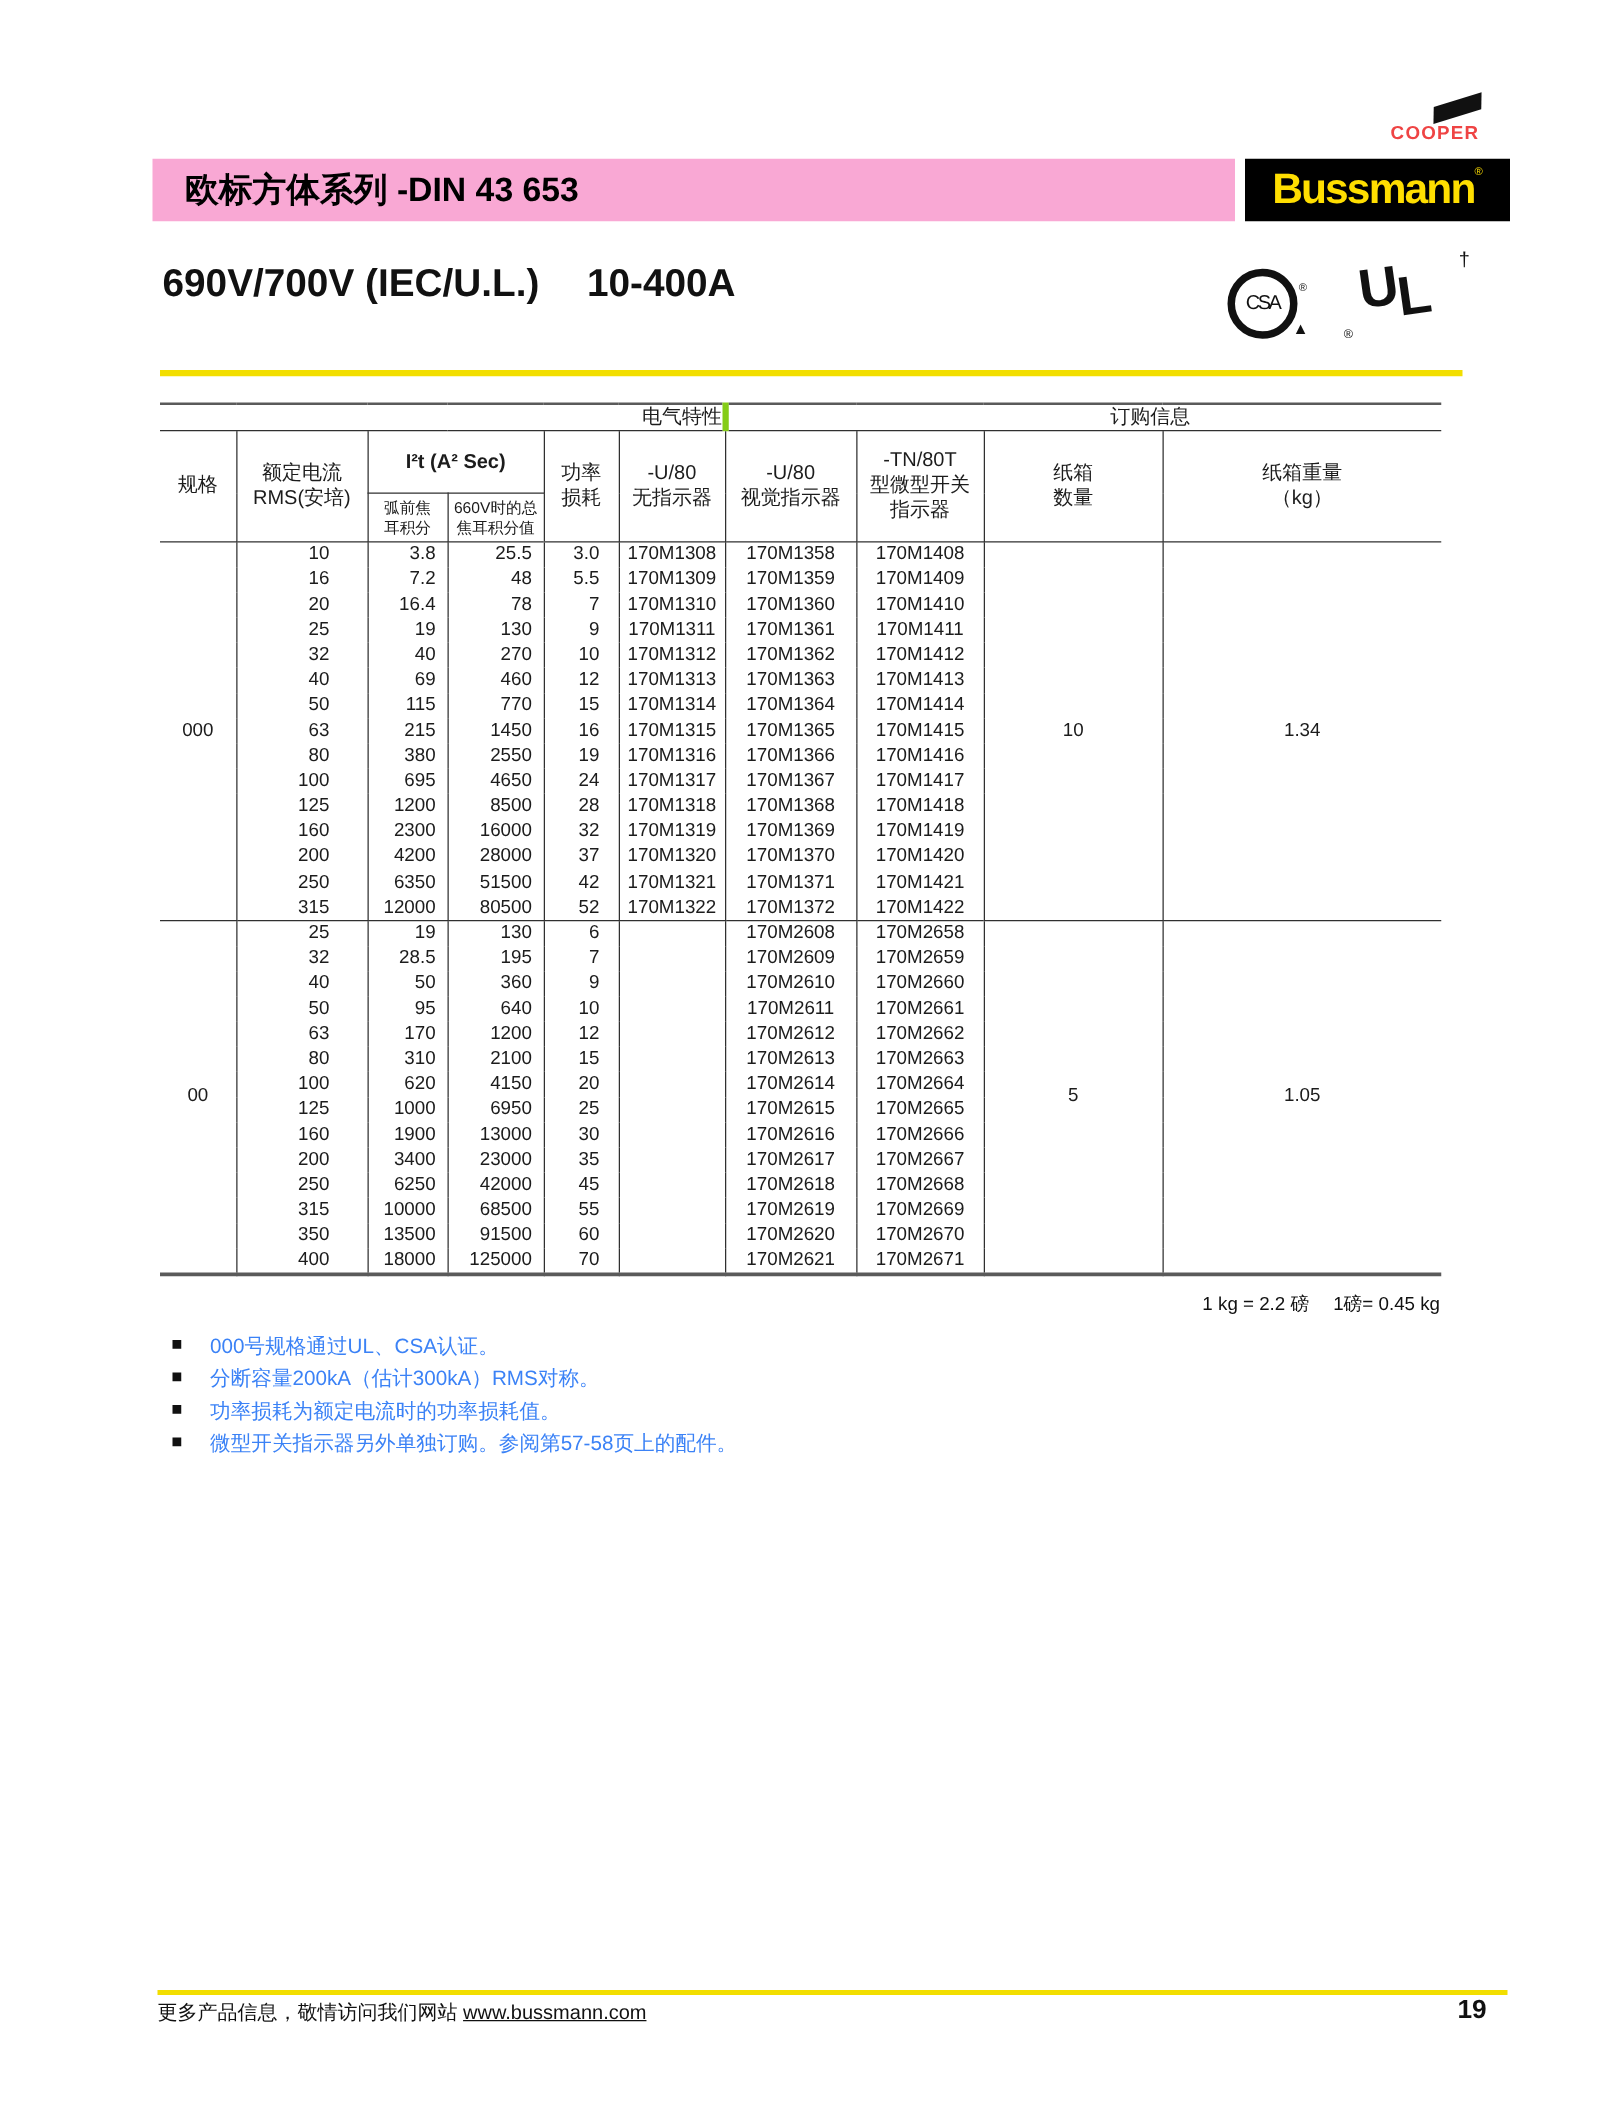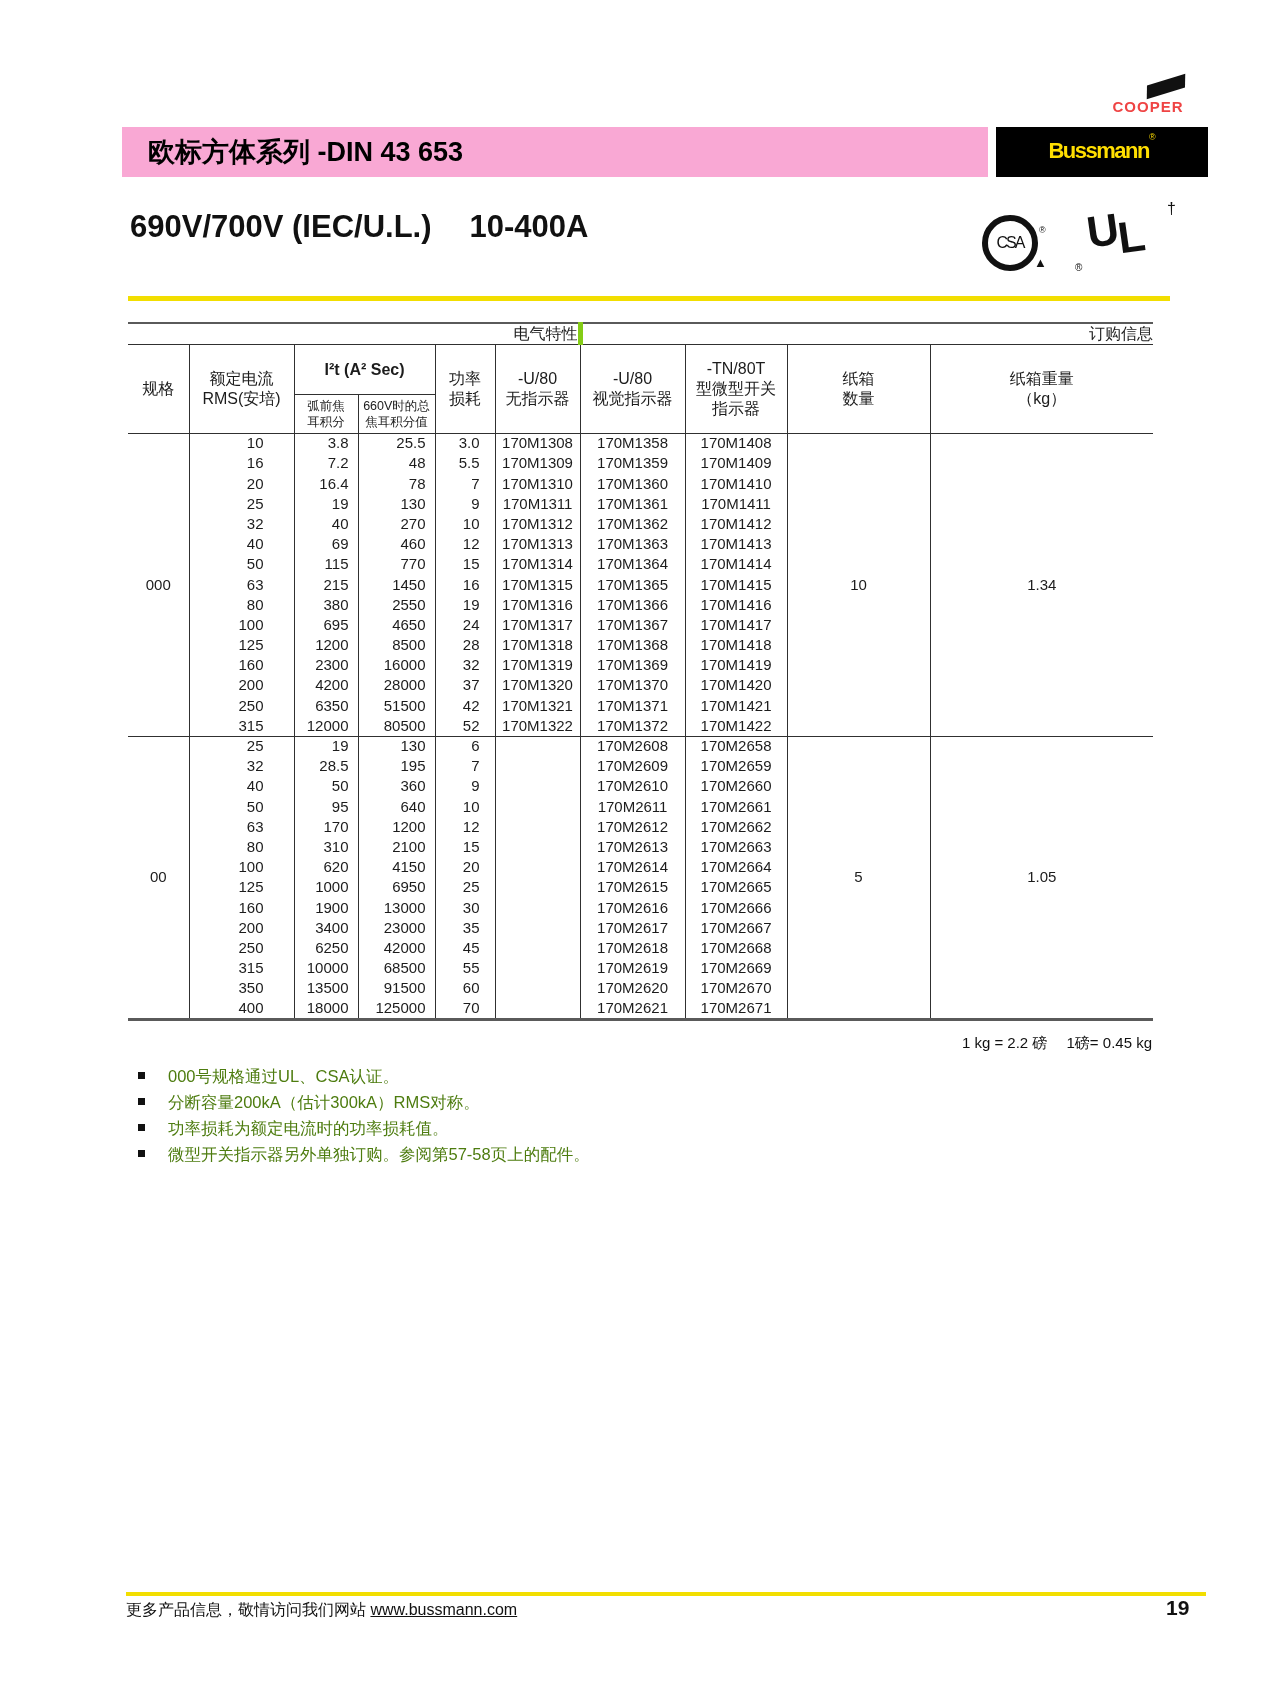--- a/index.html
+++ b/index.html
@@ -9,21 +9,21 @@
   
   #cooper{position:absolute;left:1088px;top:82px;width:120px;text-align:center;}
   #cooper .flag{position:absolute;left:58px;top:-2px;width:40px;height:13px;background:#111;
                 transform:rotate(-17deg) skewX(-18deg);}
   #cooper .cooper-text{display:inline-block;margin-top:16px;font-size:15px;font-weight:bold;
                 letter-spacing:1px;color:#ef4444;}
   #series-bar{position:absolute;left:122px;top:127px;width:866px;height:50px;background:#f9a8d4;}
   #series-bar span{display:block;padding-left:26px;line-height:50px;font-size:27px;font-weight:bold;color:#000;}
   #bussmann-box{position:absolute;left:996px;top:127px;width:212px;height:50px;background:#000;
                 text-align:center;}
-  #bussmann-box .wordmark{font-size:22px;font-weight:800;letter-spacing:-1.5px;color:#FFDE00;line-height:48px;}
+  #bussmann-box .wordmark{font-size:34px;font-weight:800;letter-spacing:-1.5px;color:#FFDE00;line-height:48px;}
   #bussmann-box .reg{font-size:9px;color:#FFDE00;vertical-align:top;line-height:20px;}
 
   
   #page-title{position:absolute;left:130px;top:209px;font-size:31px;font-weight:bold;color:#111;white-space:nowrap;}
   #page-title .gap{display:inline-block;width:38px;}
   #csa-logo{position:absolute;left:982px;top:215px;width:72px;height:72px;}
   #csa-logo .circle{position:absolute;left:0;top:0;width:44px;height:44px;border:6px solid #111;border-radius:50%;
                     text-align:center;}
   #csa-logo .circle span{font-size:16px;font-weight:400;letter-spacing:-2px;line-height:44px;color:#111;text-align:center;}
   #csa-logo .reg{position:absolute;left:57px;top:10px;font-size:9px;color:#111;}
@@ -39,36 +39,36 @@
   #spec-table-wrap{position:absolute;left:128px;top:322px;}
   table{border-collapse:collapse;table-layout:fixed;width:1025px;
         border-top:2px solid #5a5a5a;border-bottom:3px solid #5a5a5a;}
   th,td{padding:0;font-weight:normal;vertical-align:middle;line-height:1.25;}
   tr.band-row{height:21px;}
   tr.hA{height:50px;}
   tr.hB{height:39px;}
   tbody tr{height:20.2px;}
   .band{font-size:16px;}
   .band-left{text-align:right;border-bottom:1px solid #303030;border-right:5px solid #84cc16;}
-  .band-right{text-align:right;padding-left:105px;border-bottom:1px solid #303030;}
+  .band-right{text-align:center;padding-left:105px;border-bottom:1px solid #303030;}
   .hcell{font-size:16px;text-align:center;}
   .sub{font-size:12.5px;text-align:center;line-height:1.3;}
   .br{border-right:1px solid #303030;}
   .bb{border-bottom:1px solid #303030;}
   tbody td{font-size:15px;}
   .a-c{text-align:center;}
   .a-r30{text-align:right;padding-right:30px;}
   .a-r9{text-align:right;padding-right:9px;}
   .a-r15{text-align:right;padding-right:15px;}
   tr.group-end td{border-bottom:1px solid #303030;}
 
   
   #kg-note{position:absolute;right:135px;top:1034px;font-size:15px;color:#111;}
   #notes{position:absolute;left:138px;top:1066px;list-style:none;margin:0;padding:0;}
-  #notes li{position:relative;padding-left:30px;height:26px;font-size:16.5px;color:#4d7c0f;}
+  #notes li{position:relative;padding-left:30px;height:26px;font-size:16.5px;color:#3b82f6;}
   #notes .bullet{position:absolute;left:0;top:6px;width:7px;height:7px;background:#111;}
   #footer-rule{position:absolute;left:126px;top:1592px;width:1080px;height:4px;background:#F2DE00;}
   #footer-text{position:absolute;left:126px;top:1600px;width:1080px;text-align:left;font-size:16px;color:#111;}
   #footer-text .url{text-decoration:underline;}
   #page-number{position:absolute;left:1166px;top:1596px;font-size:21px;font-weight:bold;color:#111;}
 </style>
 </head>
 <body>
 
 <div id="page">

